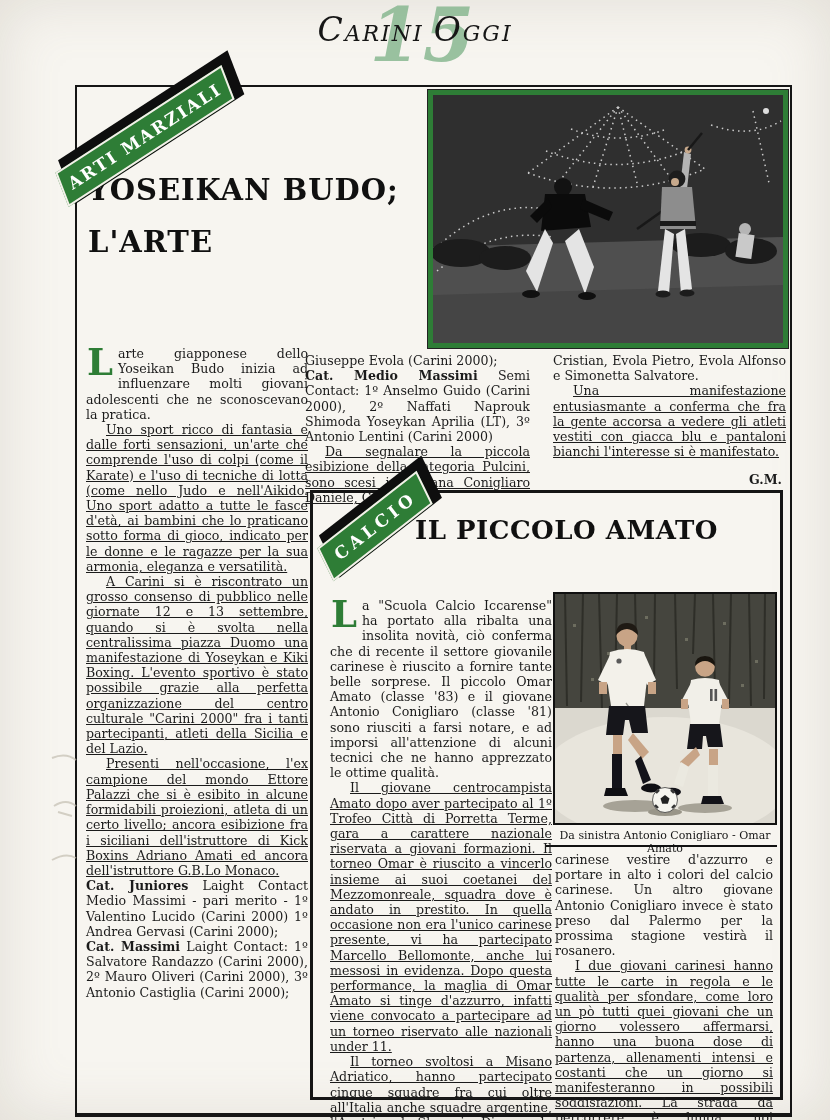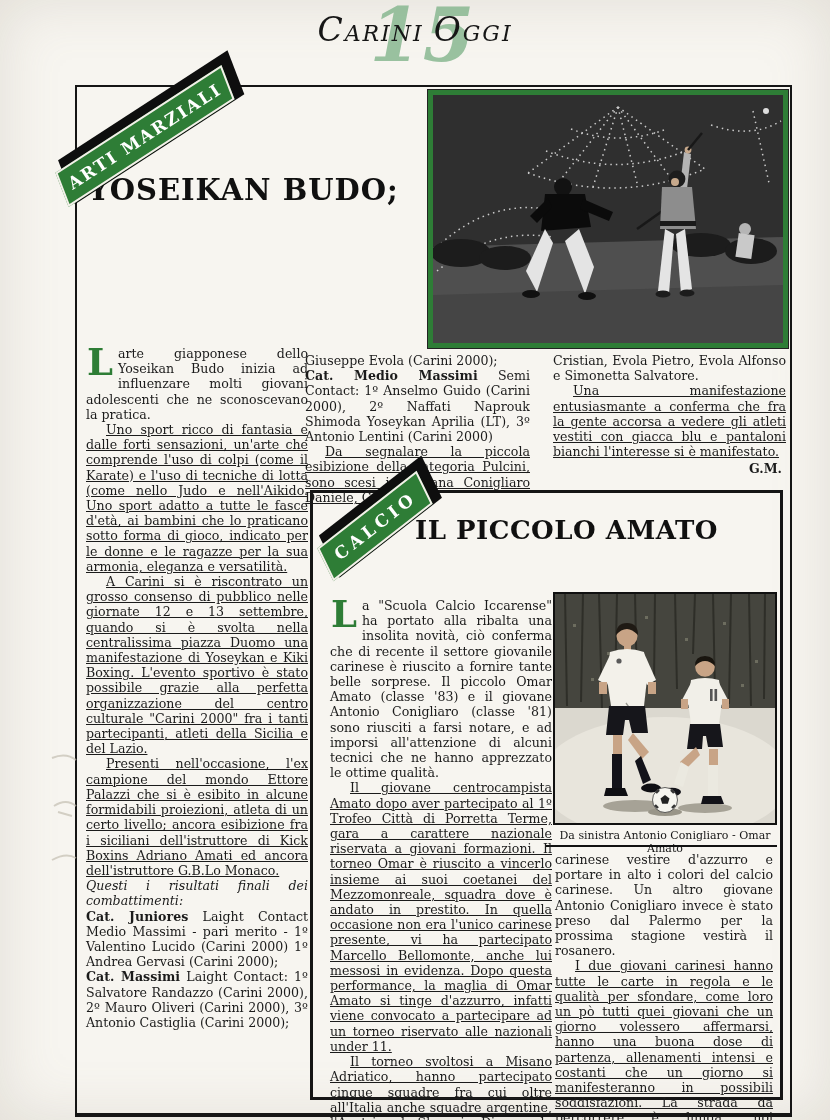--- a/index.html
+++ b/index.html
@@ -51,21 +51,21 @@
   .photo1 svg,.photo2 svg{display:block;width:100%;height:100%;}
   .caption{position:absolute;left:545px;top:829px;width:240px;z-index:3;
     font-size:11px;text-align:center;color:#161616;}
   .capline{position:absolute;left:545px;top:845px;width:232px;height:2px;background:#111;z-index:3;}
   
   .col{position:absolute;z-index:3;font-size:12.6px;line-height:15.2px;
     text-align:justify;color:#1b1b1b;}
   .col p{margin:0;}
   .col p.indent{text-indent:20px;text-decoration:underline;}
   .col p.italic{font-style:italic;}
-  .col p.sig{text-align:right;font-weight:bold;margin-top:2px;padding-right:4px;}
+  .col p.sig{text-align:right;font-weight:bold;margin-top:13px;padding-right:4px;}
   .col b{font-weight:bold;}
   .dropcap{float:left;color:#2e7d36;font-weight:bold;font-size:37px;line-height:29px;
     width:28px;text-align:center;margin:2px 4px 0 0;}
   .col1{left:86px;top:346px;width:222px;}
   .col2{left:305px;top:353px;width:225px;}
   .col3{left:553px;top:353px;width:233px;}
   .colA{left:330px;top:598px;width:222px;}
   .colB{left:555px;top:852px;width:218px;}
   .margin-marks{position:absolute;left:48px;top:748px;z-index:1;opacity:.7;}
 </style>
@@ -83,20 +83,21 @@
 
 <div class="ribbon ribbon1">
   <div class="shadow"></div>
   <div class="face">
       <span>ARTI MARZIALI</span>
     </div>
 </div>
 
 <div class="title1">
   <div>YOSEIKAN BUDO;</div>
+  <div>L'ARTE</div>
 </div>
 
 <div class="photo1">
   <svg viewBox="0 0 350 248" preserveAspectRatio="none">
     <rect width="350" height="248" fill="#2f2f2f"></rect>
     <g>
       <path d="M0,152 L350,142 L350,248 L0,248 Z" fill="#4f4f4f"></path>
       <path d="M0,200 L350,190 L350,248 L0,248 Z" fill="#454545"></path>
     </g>
     <g stroke="#e6e6e6" stroke-width="1.5" fill="none" stroke-dasharray="1.5 4" opacity="0.85">
@@ -148,21 +149,20 @@
       <ellipse cx="254" cy="198" rx="7.5" ry="3.6" fill="#1c1c1c"></ellipse>
     </g>
   </svg>
 </div>
 
 <div class="col col1">
     <p class=""><span class="dropcap">L</span>arte giapponese dello Yoseikan Budo inizia ad influenzare molti giovani adolescenti che ne sconoscevano la pratica.</p>
     <p class="indent ">Uno sport ricco di fantasia e dalle forti sensazioni, un'arte che comprende l'uso di colpi (come il Karate) e l'uso di tecniche di lotta (come nello Judo e nell'Aikido. Uno sport adatto a tutte le fasce d'età, ai bambini che lo praticano sotto forma di gioco, indicato per le donne e le ragazze per la sua armonia, eleganza e versatilità.</p>
     <p class="indent ">A Carini si è riscontrato un grosso consenso di pubblico nelle giornate 12 e 13 settembre, quando si è svolta nella centralissima piazza Duomo una manifestazione di Yoseykan e Kiki Boxing. L'evento sportivo è stato possibile grazie alla perfetta organizzazione del centro culturale "Carini 2000" fra i tanti partecipanti, atleti della Sicilia e del Lazio.</p>
     <p class="indent ">Presenti nell'occasione, l'ex campione del mondo Ettore Palazzi che si è esibito in alcune formidabili proiezioni, atleta di un certo livello; ancora esibizione fra i siciliani dell'istruttore di Kick Boxins Adriano Amati ed ancora dell'istruttore G.B.Lo Monaco.</p>
-    <p class="italic ">Questi i risultati finali dei combattimenti:</p>
     <p class=""><b>Cat. Juniores</b> Laight Contact Medio Massimi - pari merito - 1º Valentino Lucido (Carini 2000) 1º Andrea Gervasi (Carini 2000);</p>
     <p class=""><b>Cat. Massimi</b> Laight Contact: 1º Salvatore Randazzo (Carini 2000), 2º Mauro Oliveri (Carini 2000), 3º Antonio Castiglia (Carini 2000);</p>
   </div>
 <div class="col col2">
     <p class="">Giuseppe Evola (Carini 2000);</p>
     <p class=""><b>Cat. Medio Massimi</b> Semi Contact: 1º Anselmo Guido (Carini 2000), 2º Naffati Naprouk Shimoda Yoseykan Aprilia (LT), 3º Antonio Lentini (Carini 2000)</p>
     <p class="indent ">Da segnalare la piccola esibizione della categoria Pulcini, sono scesi in pedana Conigliaro Daniele, Cucuzza</p>
   </div>
 <div class="col col3">
     <p class="">Cristian, Evola Pietro, Evola Alfonso e Simonetta Salvatore.</p>

